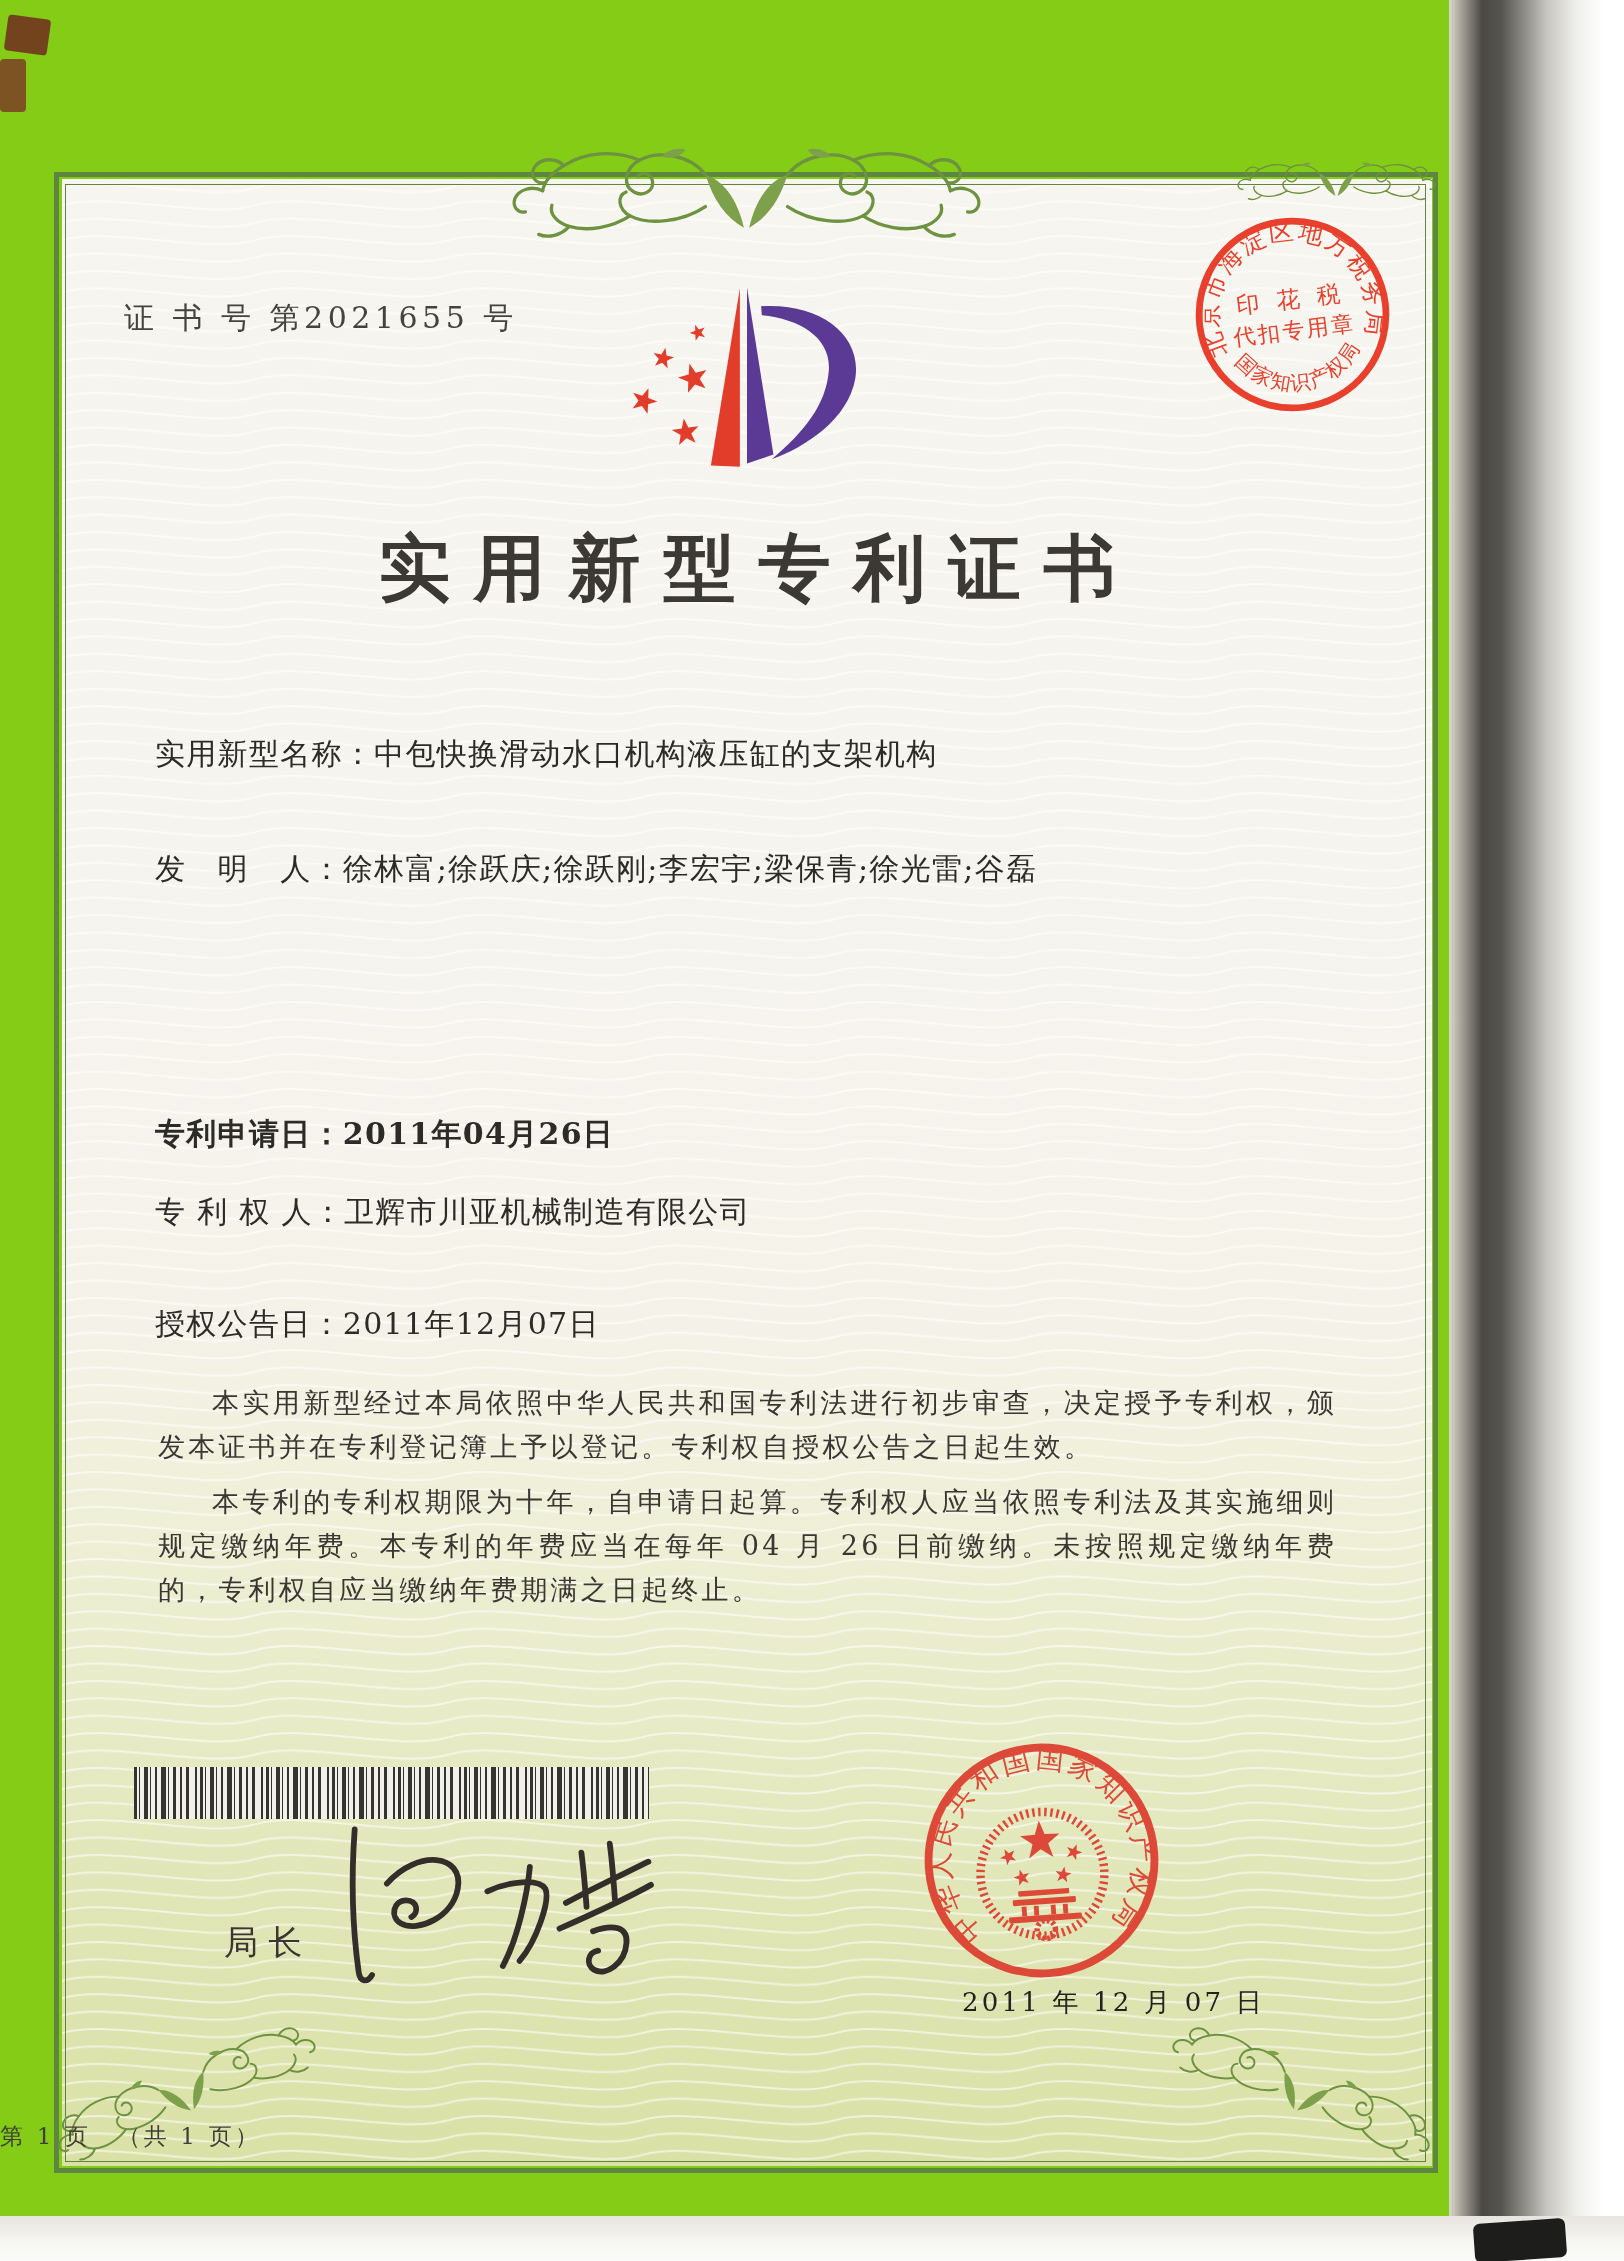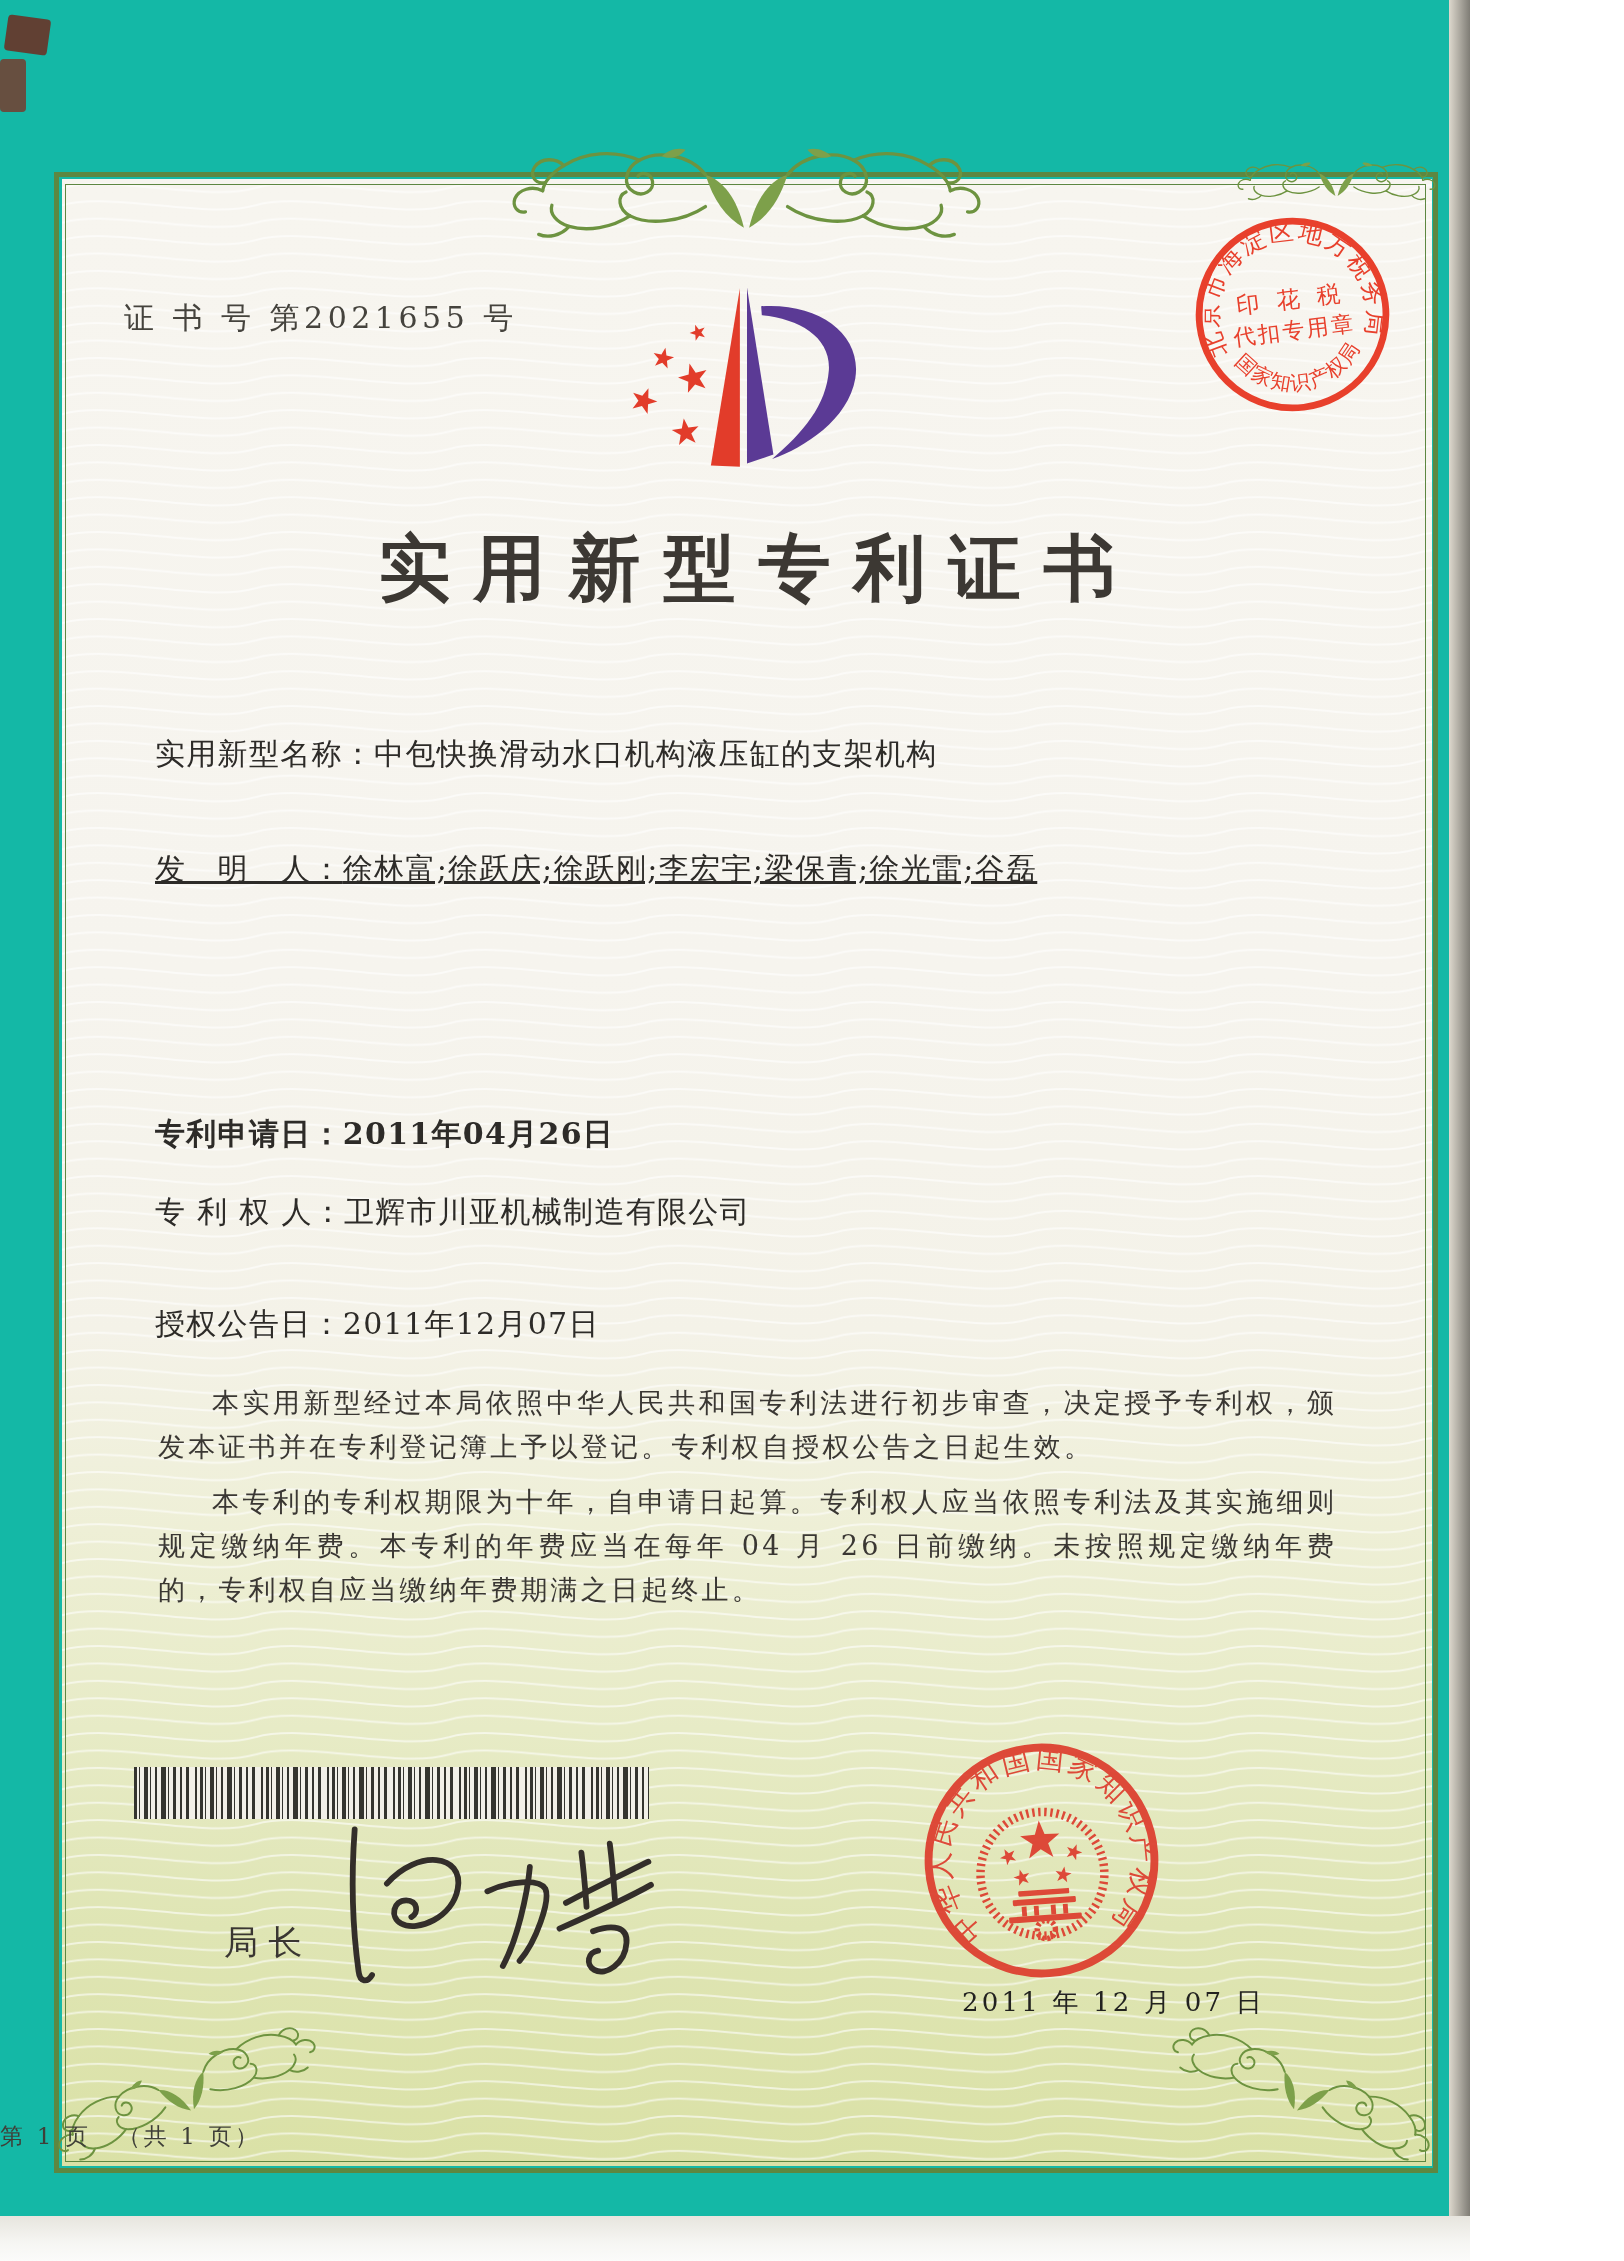--- a/index.html
+++ b/index.html
@@ -1,16 +1,16 @@
 <!DOCTYPE html>
 <html style="font-size:10.3px"><head>
 <meta charset="utf-8">
 <style>
   html,body{margin:0;padding:0;background:#ffffff;}
-  #page{position:relative;width:1470px;height:2261px;background:#14b8a6;overflow:hidden;
+  #page{position:relative;width:1624px;height:2261px;background:#84cc16;overflow:hidden;
         font-family:"DejaVu Serif","Liberation Serif",serif;}
   .abs{position:absolute;}
 
   
   .scan-strip{left:1449px;top:0;width:175px;height:2261px;
     background:linear-gradient(90deg,#ddd8cd 0%,#96938b 9%,#4a4843 19%,#575550 30%,#8d8c85 43%,#c7c6c0 56%,#eeeeea 72%,#ffffff 88%,#ffffff 100%);}
   .scan-bottom{left:0;top:2216px;width:1624px;height:45px;
     background:linear-gradient(180deg,#e7e5de 0%,#f6f6f3 60%,#fbfbfa 100%);}
   .mark-tl-1{left:6.4px;top:17px;width:43px;height:36px;background:#6e2a1f;opacity:.85;border-radius:3.9px;transform:rotate(8deg);}
   .mark-tl-2{left:0;top:59px;width:26px;height:53px;background:#7c3527;opacity:.8;border-radius:3.9px;}
@@ -25,21 +25,21 @@
   .border-outer{left:54px;top:172px;width:1384px;height:2001px;border:5.2px solid #5d8741;box-sizing:border-box;}
   .border-inner{left:65px;top:184px;width:1361px;height:1978px;border:1.9px solid #5d8741;box-sizing:border-box;}
 
   .cert-number{left:124px;top:298px;font-size:30px;letter-spacing:4.5px;color:#45433d;}
 
   .title{left:62px;top:521px;width:1370px;text-align:center;font-size:72px;font-weight:700;
          letter-spacing:23px;text-indent:23px;color:#3c3833;}
 
   .field{left:155px;font-size:30px;color:#2d2b28;letter-spacing:1.3px;white-space:nowrap;}
   .f-name{top:734px;}
-  .f-inventor{top:849px;text-decoration:underline;}
+  .f-inventor{top:849px;}
   .f-patno{top:963px;}
   .f-filing{top:1114px;font-weight:bold;}
   .f-patentee{top:1192px;}
   .f-grant{top:1304px;}
 
   .body-text{left:147px;top:1370px;width:1201px;font-size:27px;line-height:44px;
              letter-spacing:3.2px;color:#3a3733;text-align:justify;}
   .body-text p{margin:11px;text-indent:2em;}
 
   .barcode{left:134px;top:1767px;width:515px;height:52px;

